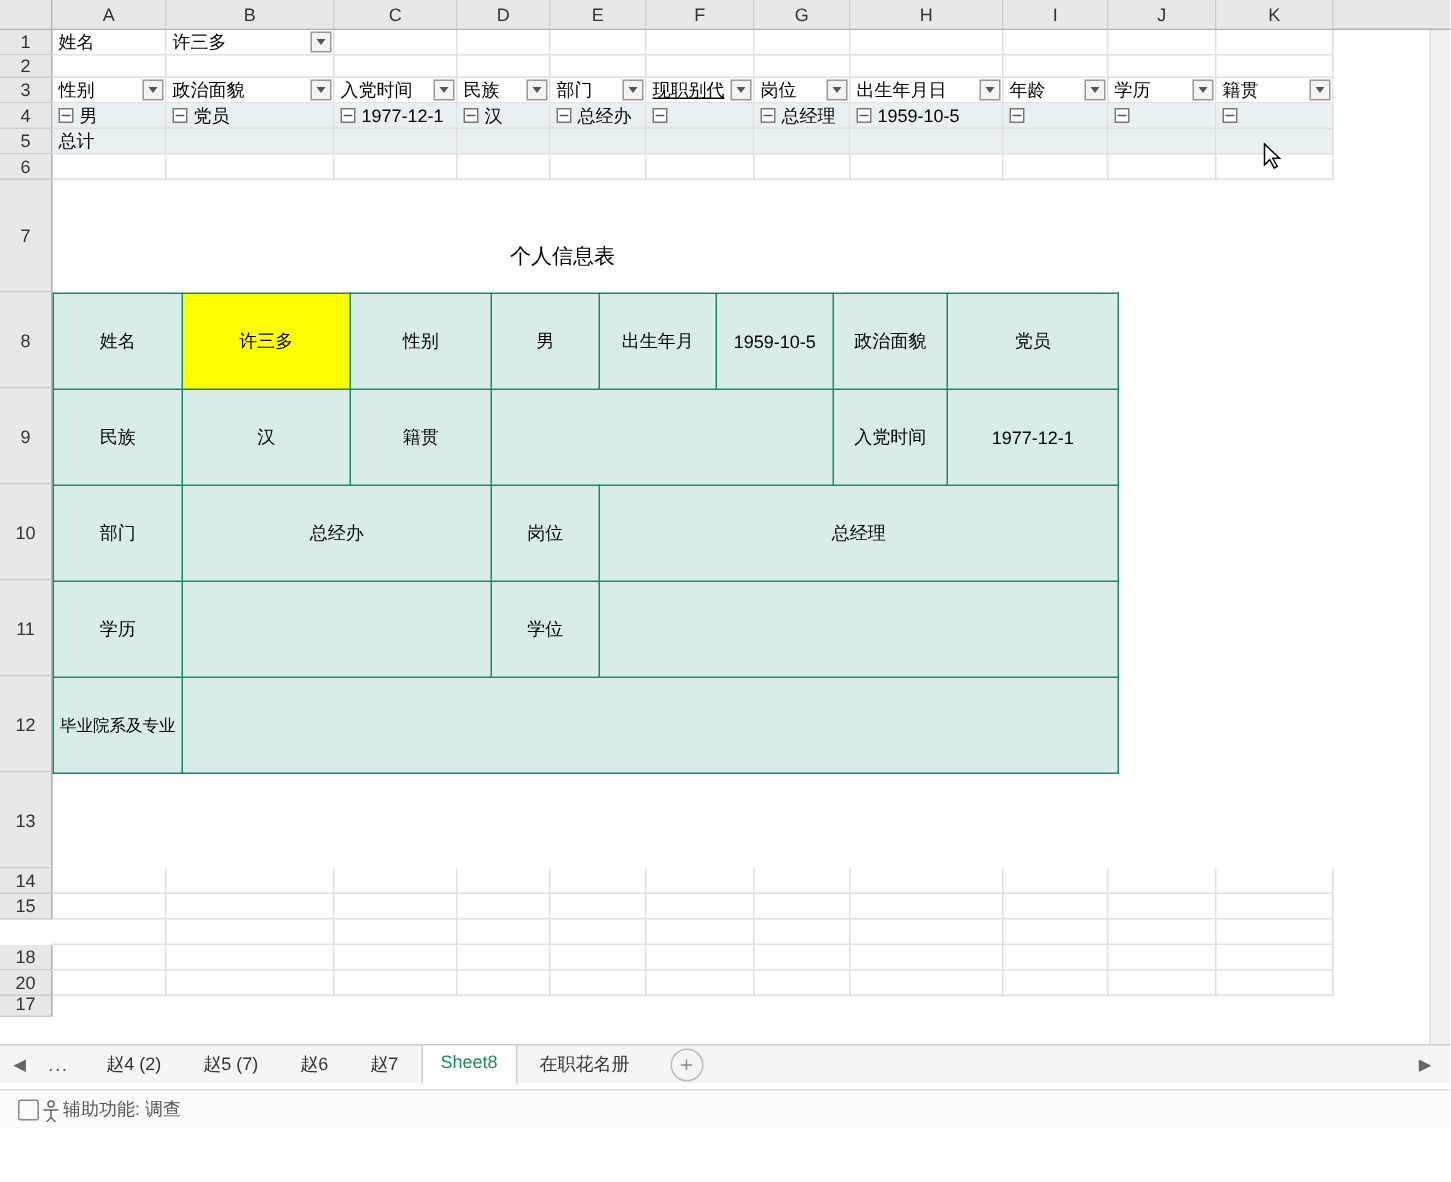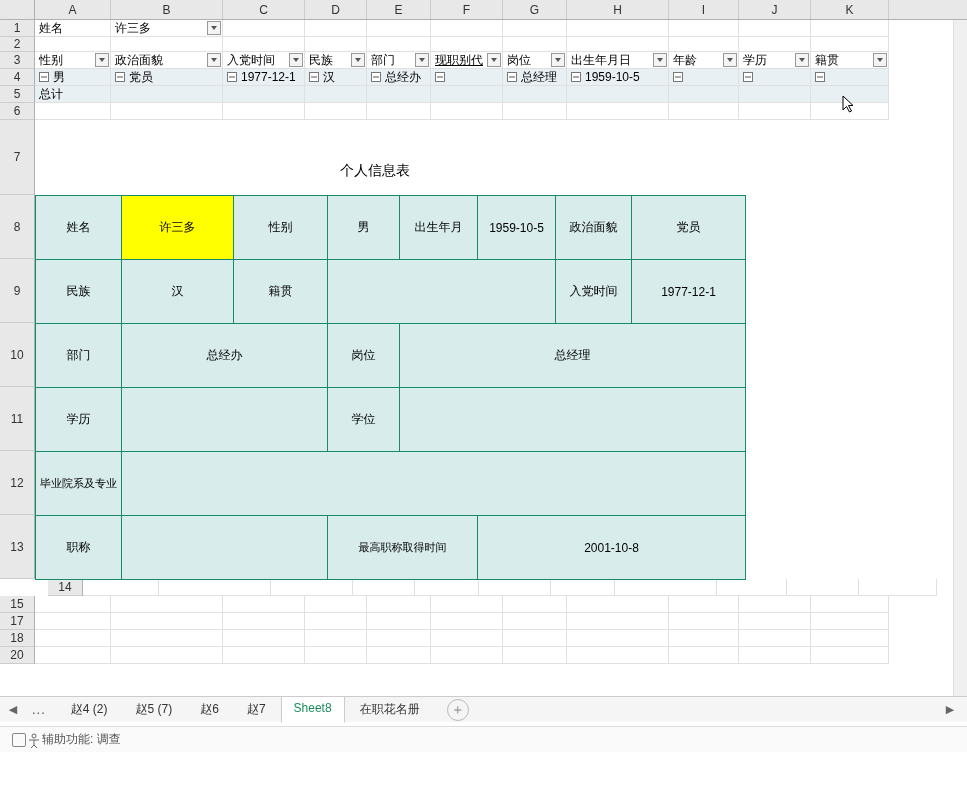--- a/index.html
+++ b/index.html
@@ -445,21 +445,21 @@
       <div class="cell" style="width: 82px; height: 64px; border-color: transparent;"></div>
       <div class="cell" style="width: 62px; height: 64px; border-color: transparent;"></div>
       <div class="cell" style="width: 64px; height: 64px; border-color: transparent;"></div>
       <div class="cell" style="width: 72px; height: 64px; border-color: transparent;"></div>
       <div class="cell" style="width: 64px; height: 64px; border-color: transparent;"></div>
       <div class="cell" style="width: 102px; height: 64px; border-color: transparent;"></div>
       <div class="cell" style="width: 70px; height: 64px; border-color: transparent;"></div>
       <div class="cell" style="width: 72px; height: 64px; border-color: transparent;"></div>
       <div class="cell" style="width: 78px; height: 64px; border-color: transparent;"></div>
     </div>
-    <div class="row" style="height: 17px; padding-left: 48px;">
+    <div class="row" style="height: 17px;">
       <div class="rowhead" style="height: 17px;">14</div>
       <div class="cell" style="width: 76px; height: 17px;"></div>
       <div class="cell" style="width: 112px; height: 17px;"></div>
       <div class="cell" style="width: 82px; height: 17px;"></div>
       <div class="cell" style="width: 62px; height: 17px;"></div>
       <div class="cell" style="width: 64px; height: 17px;"></div>
       <div class="cell" style="width: 72px; height: 17px;"></div>
       <div class="cell" style="width: 64px; height: 17px;"></div>
       <div class="cell" style="width: 102px; height: 17px;"></div>
       <div class="cell" style="width: 70px; height: 17px;"></div>
@@ -474,21 +474,21 @@
       <div class="cell" style="width: 62px; height: 17px;"></div>
       <div class="cell" style="width: 64px; height: 17px;"></div>
       <div class="cell" style="width: 72px; height: 17px;"></div>
       <div class="cell" style="width: 64px; height: 17px;"></div>
       <div class="cell" style="width: 102px; height: 17px;"></div>
       <div class="cell" style="width: 70px; height: 17px;"></div>
       <div class="cell" style="width: 72px; height: 17px;"></div>
       <div class="cell" style="width: 78px; height: 17px;"></div>
     </div>
     <div class="row" style="height: 17px;">
-      <div class="rowhead" style="height: 17px;">17</div>
+      <div class="rowhead" style="height: 17px; margin-top: 48px;">17</div>
       <div class="cell" style="width: 76px; height: 17px;"></div>
       <div class="cell" style="width: 112px; height: 17px;"></div>
       <div class="cell" style="width: 82px; height: 17px;"></div>
       <div class="cell" style="width: 62px; height: 17px;"></div>
       <div class="cell" style="width: 64px; height: 17px;"></div>
       <div class="cell" style="width: 72px; height: 17px;"></div>
       <div class="cell" style="width: 64px; height: 17px;"></div>
       <div class="cell" style="width: 102px; height: 17px;"></div>
       <div class="cell" style="width: 70px; height: 17px;"></div>
       <div class="cell" style="width: 72px; height: 17px;"></div>
@@ -564,26 +564,20 @@
     <tr style="height:64px">
       <td>学历</td>
       <td colspan="2"></td>
       <td>学位</td>
       <td colspan="4"></td>
     </tr>
     <tr style="height:64px">
       <td style="font-size:11px">毕业院系及专业</td>
       <td colspan="7"></td>
     </tr>
-    <tr style="height:64px">
-      <td>职称</td>
-      <td colspan="2"></td>
-      <td colspan="2" style="font-size:11px">最高职称取得时间</td>
-      <td colspan="3">2001-10-8</td>
-    </tr>
   </tbody>
     </table>
 
   <svg class="cursor-arrow" width="16" height="20">
     <path d="M1 1 L1 15 L4.5 11.5 L7.5 17 L9.5 16 L6.5 10.5 L11 10.5 Z" fill="#fff" stroke="#000" stroke-width="1"></path>
   </svg>
 
   <div class="scrollbar-v"></div>
 
   <div class="tabbar">

